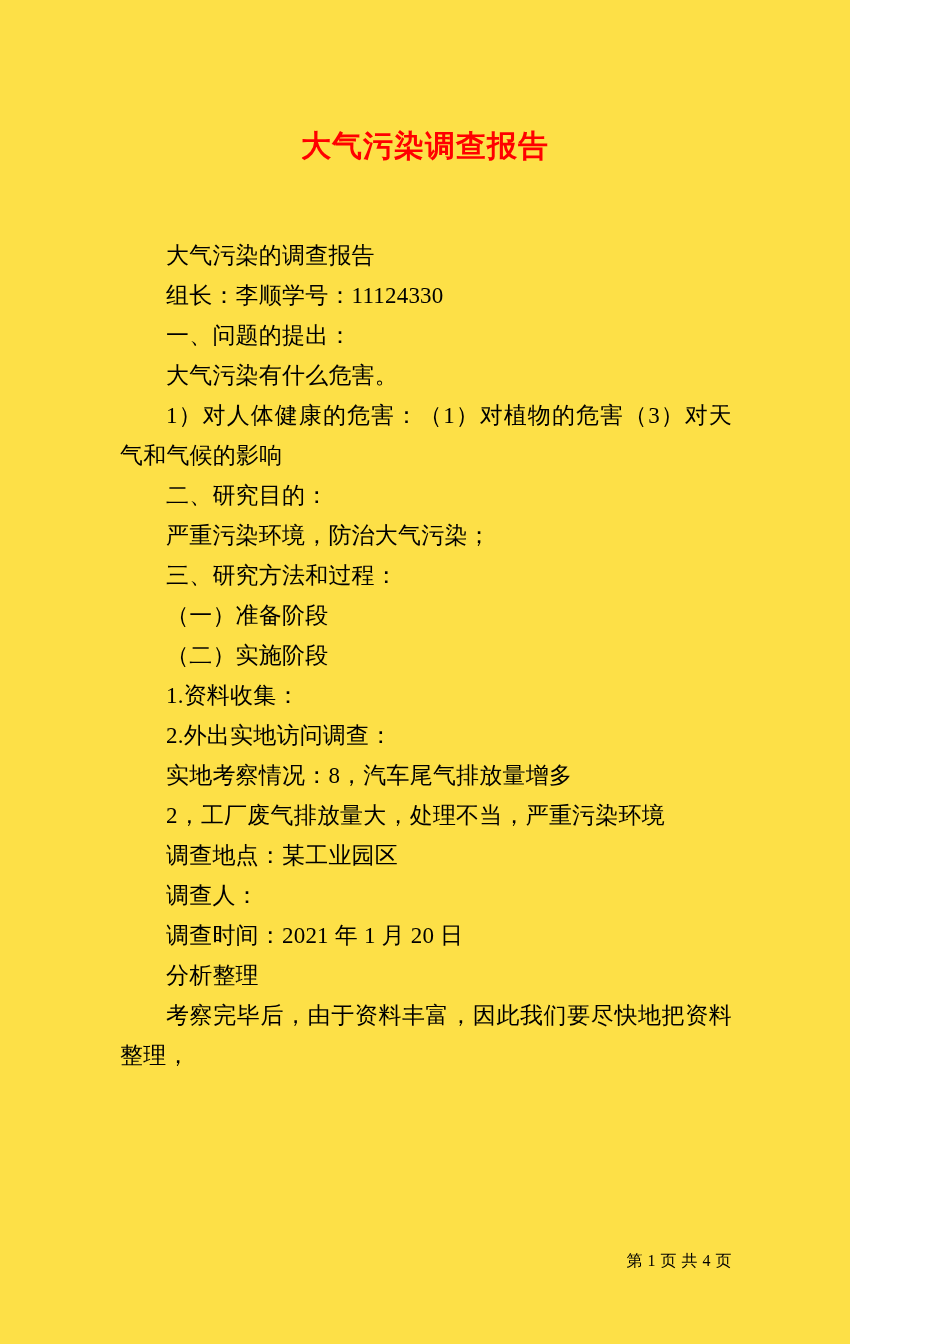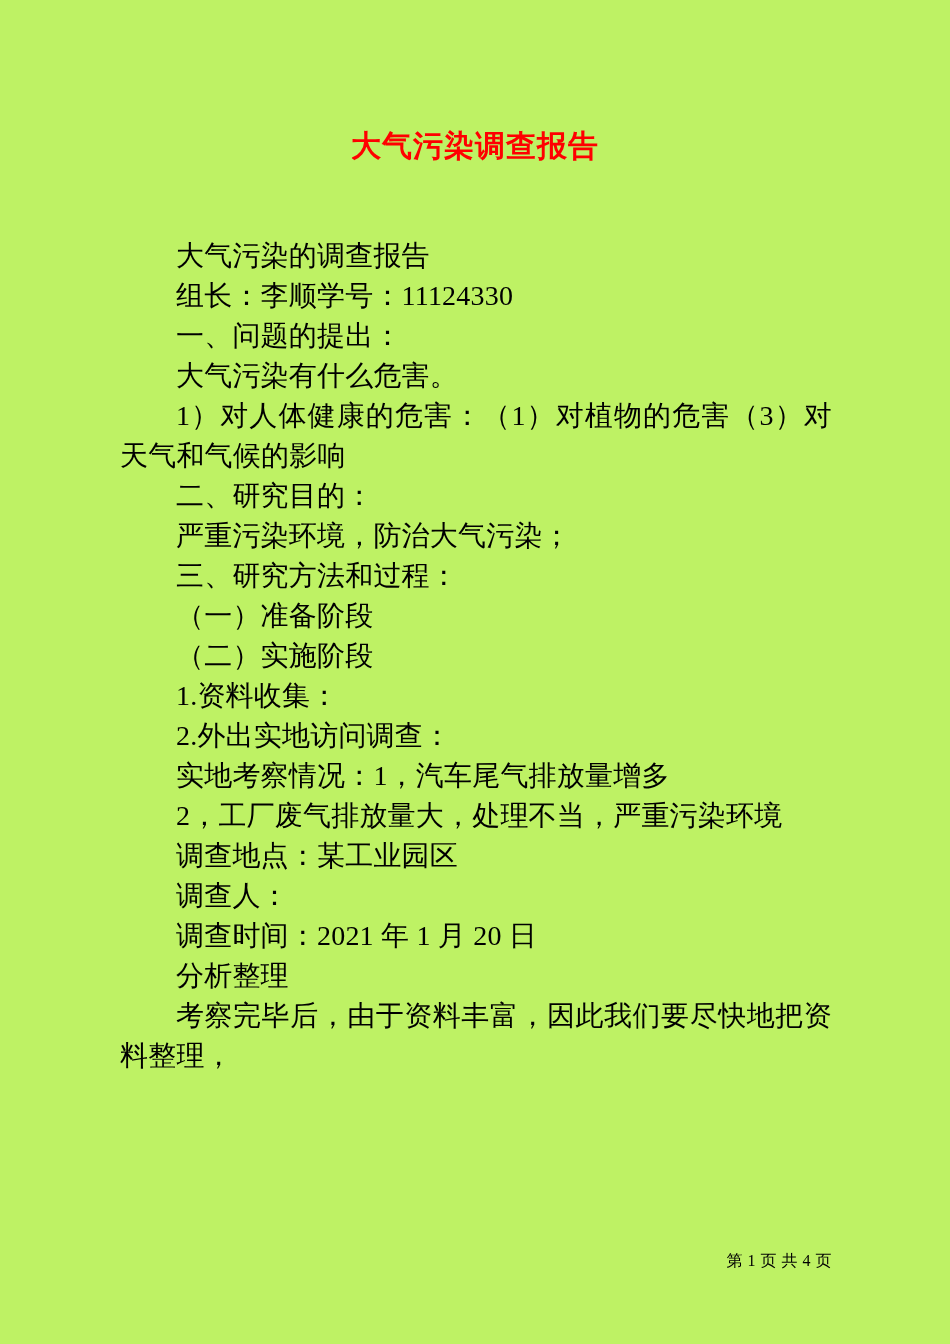--- a/index.html
+++ b/index.html
@@ -9,45 +9,45 @@
   }
   body {
     width: 950px;
     height: 1344px;
     font-family: "Liberation Serif", "DejaVu Serif", serif;
     color: #000000;
     position: relative;
     overflow: hidden;
   }
   .page {
-    width: 950px;
+    width: 850px;
     height: 1344px;
     box-sizing: border-box;
     padding: 0;
     position: relative;
-    background: #bef264;
+    background: #fde047;
   }
   .doc-title {
     text-align: center;
     color: #ff0000;
     font-size: 30px;
     font-weight: bold;
     font-family: "Liberation Sans", "DejaVu Sans", sans-serif;
     letter-spacing: 1px;
     margin: 0;
     padding-top: 128px;
     line-height: 1.2;
   }
   .body-block {
     margin-top: 72px;
     padding-left: 120px;
     padding-right: 118px;
   }
   .para {
-    font-size: 28px;
+    font-size: 23px;
     line-height: 40px;
     text-align: justify;
     text-justify: inter-ideograph;
     margin: 0;
     color: #000;
     letter-spacing: 0.2px;
   }
   .indent {
     text-indent: 2em;
   }
@@ -74,21 +74,21 @@
     <p class="para indent">一、问题的提出：</p>
     <p class="para indent">大气污染有什么危害。</p>
     <p class="para indent">1）对人体健康的危害：（1）对植物的危害（3）对天气和气候的影响</p>
     <p class="para indent">二、研究目的：</p>
     <p class="para indent">严重污染环境，防治大气污染；</p>
     <p class="para indent">三、研究方法和过程：</p>
     <p class="para indent">（一）准备阶段</p>
     <p class="para indent">（二）实施阶段</p>
     <p class="para indent">1.资料收集：</p>
     <p class="para indent">2.外出实地访问调查：</p>
-    <p class="para indent">实地考察情况：1，汽车尾气排放量增多</p>
+    <p class="para indent">实地考察情况：8，汽车尾气排放量增多</p>
     <p class="para indent">2，工厂废气排放量大，处理不当，严重污染环境</p>
     <p class="para indent">调查地点：某工业园区</p>
     <p class="para indent">调查人：</p>
     <p class="para indent">调查时间：2021 年 1 月 20 日</p>
     <p class="para indent">分析整理</p>
     <p class="para indent">考察完毕后，由于资料丰富，因此我们要尽快地把资料整理，</p>
   </div>
 
   <div class="footer">第 1 页 共 4 页</div>
 

